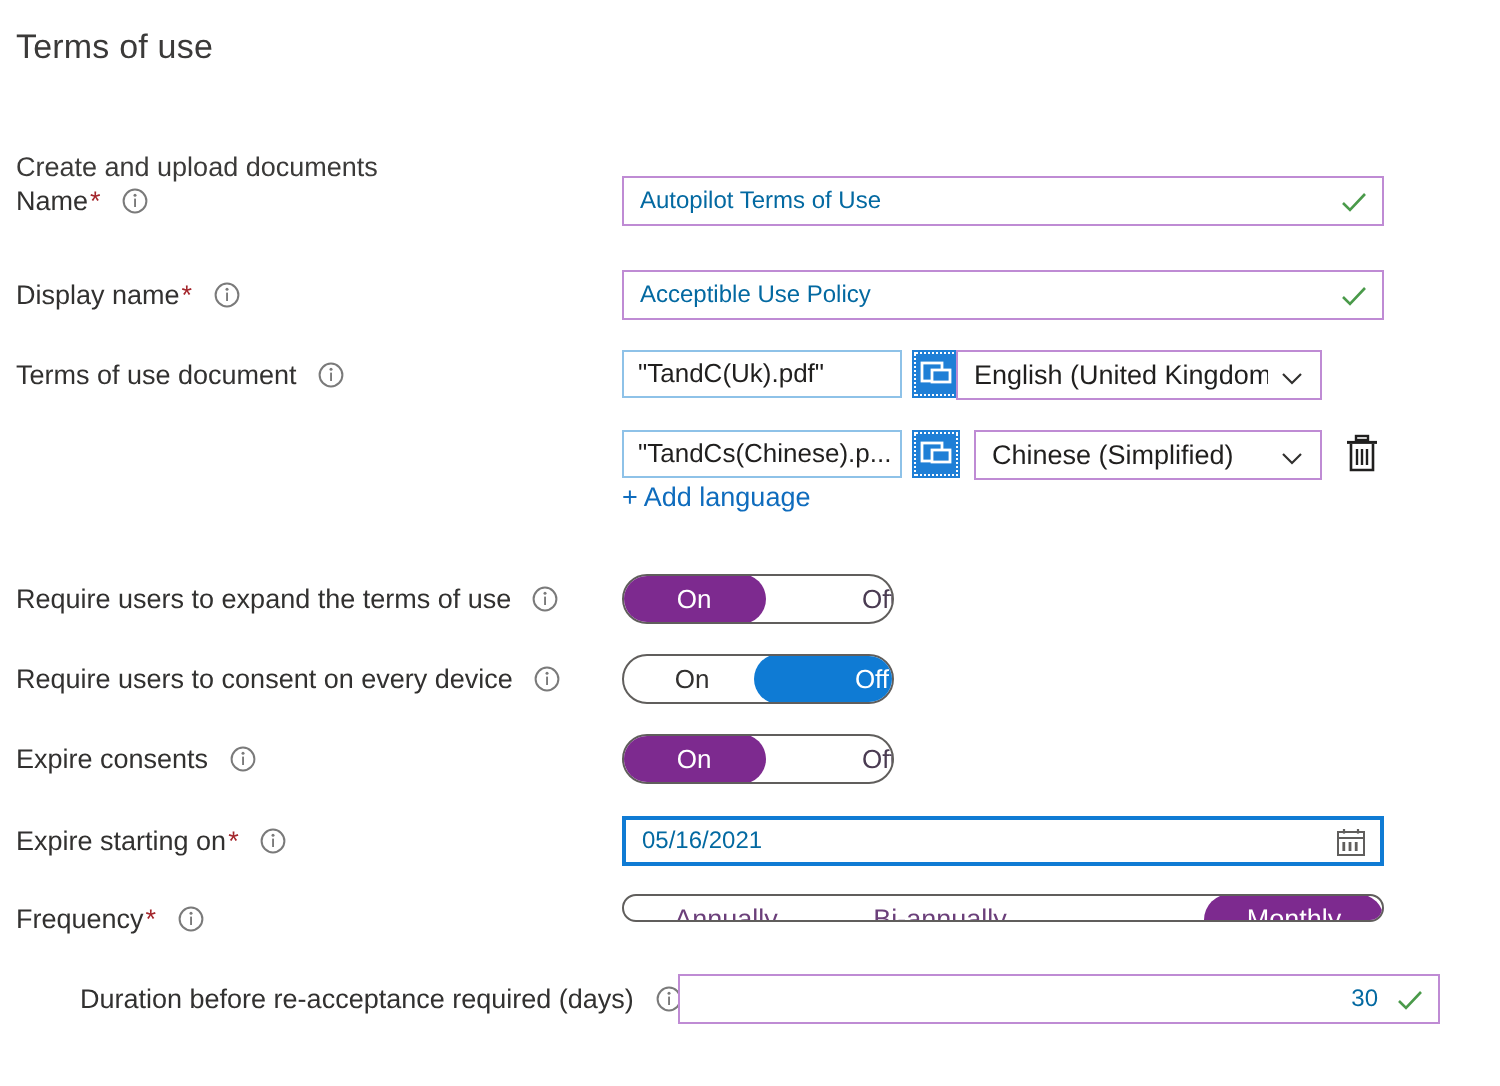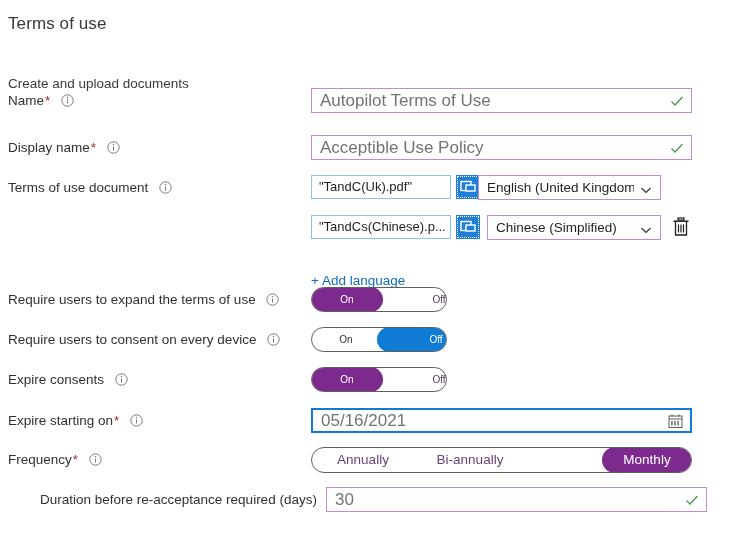--- a/index.html
+++ b/index.html
@@ -84,22 +84,22 @@
   }
   .field.purple { border-color: #bf8bd4; }
   .field.blue   { border: 2px solid #0f7bd4; }
   .field .val {
     position: absolute;
     left: 8px;
     top: 0;
     right: 30px;
     height: 100%;
     line-height: 23px;
-    font-size: 17px;
-    color: #737373;
+    font-size: 12px;
+    color: #0369a1;
     white-space: nowrap;
     overflow: hidden;
   }
   .field.blue .val { line-height: 21px; }
   .check {
     position: absolute;
     right: 7px;
     top: 50%;
     transform: translateY(-50%);
     width: 14px;
@@ -201,42 +201,42 @@
     border-radius: 13px;
     background: #ffffff;
     overflow: hidden;
   }
   .toggle .opt {
     position: absolute;
     top: -1px;
     height: 25px;
     line-height: 25px;
     text-align: center;
-    font-size: 10px;
+    font-size: 13px;
     border-radius: 13px;
     box-sizing: border-box;
   }
   .opt.on-pos  { left: -1px; }
   .opt.off-pos { right: -1px; padding-left: 48px; }
   .opt.sel-purple {
     background: #7d2a8f;
     color: #ffffff;
   }
   .opt.sel-blue {
     background: #0f7bd4;
     color: #ffffff;
   }
   .opt.unsel { color: #4a3b52; }
   .opt.unsel-dark { color: #323130; }
 
   
   .freq {
     position: absolute;
     box-sizing: border-box;
-    height: 26px;
+    height: 14px;
     border: 1px solid #605e5c;
     border-radius: 14px;
     background: #ffffff;
     overflow: hidden;
   }
   .freq .fopt {
     position: absolute;
     top: -1px;
     height: 26px;
     line-height: 26px;
@@ -354,21 +354,21 @@
     <svg width="18" height="20" viewBox="0 0 18 20">
       <rect x="6" y="1" width="6" height="2" fill="none" stroke="#201f1e" stroke-width="1.2"></rect>
       <line x1="1.5" y1="4.2" x2="16.5" y2="4.2" stroke="#201f1e" stroke-width="1.5"></line>
       <path d="M3.5 5 L3.5 18 L14.5 18 L14.5 5" fill="none" stroke="#201f1e" stroke-width="1.3"></path>
       <line x1="6.5" y1="7.5" x2="6.5" y2="15.5" stroke="#201f1e" stroke-width="1.2"></line>
       <line x1="9" y1="7.5" x2="9" y2="15.5" stroke="#201f1e" stroke-width="1.2"></line>
       <line x1="11.5" y1="7.5" x2="11.5" y2="15.5" stroke="#201f1e" stroke-width="1.2"></line>
     </svg>
   </div>
 
-  <div class="addlink" style="left:311px; top:273px;">+ Add language</div>
+  <div class="addlink" style="left:311px; top:241px;">+ Add language</div>
 
   <div class="row" style="top:287px;">
     <div class="label">
       <span>Require users to expand the terms of use</span>
       <span class="info-icon">
         <svg width="13" height="13" viewBox="0 0 13 13">
             <circle cx="6.5" cy="6.5" r="5.7" fill="none" stroke="#7a7a7a" stroke-width="1"></circle>
             <circle cx="6.5" cy="3.6" r=".75" fill="#7a7a7a"></circle>
             <rect x="6.05" y="5.3" width=".95" height="4.2" fill="#7a7a7a"></rect>
           </svg>
@@ -463,21 +463,21 @@
     <div class="label">
       <span>Duration before re-acceptance required (days)</span>
       <span class="info-icon">
         <svg width="13" height="13" viewBox="0 0 13 13">
             <circle cx="6.5" cy="6.5" r="5.7" fill="none" stroke="#7a7a7a" stroke-width="1"></circle>
             <circle cx="6.5" cy="3.6" r=".75" fill="#7a7a7a"></circle>
             <rect x="6.05" y="5.3" width=".95" height="4.2" fill="#7a7a7a"></rect>
           </svg>
       </span>
     </div>
-    <div class="field purple" style="left:294px; top:0; width:381px;">
+    <div class="field purple" style="left:307px; top:0; width:381px;text-align:right;">
       <div class="val">30</div>
       <span class="check">
         <svg width="14" height="14" viewBox="0 0 14 14">
             <polyline points="1.5,7.5 5,11 12.5,3" fill="none" stroke="#4a9a4a" stroke-width="1.3"></polyline>
           </svg>
       </span>
     </div>
   </div>
 
 </div>

